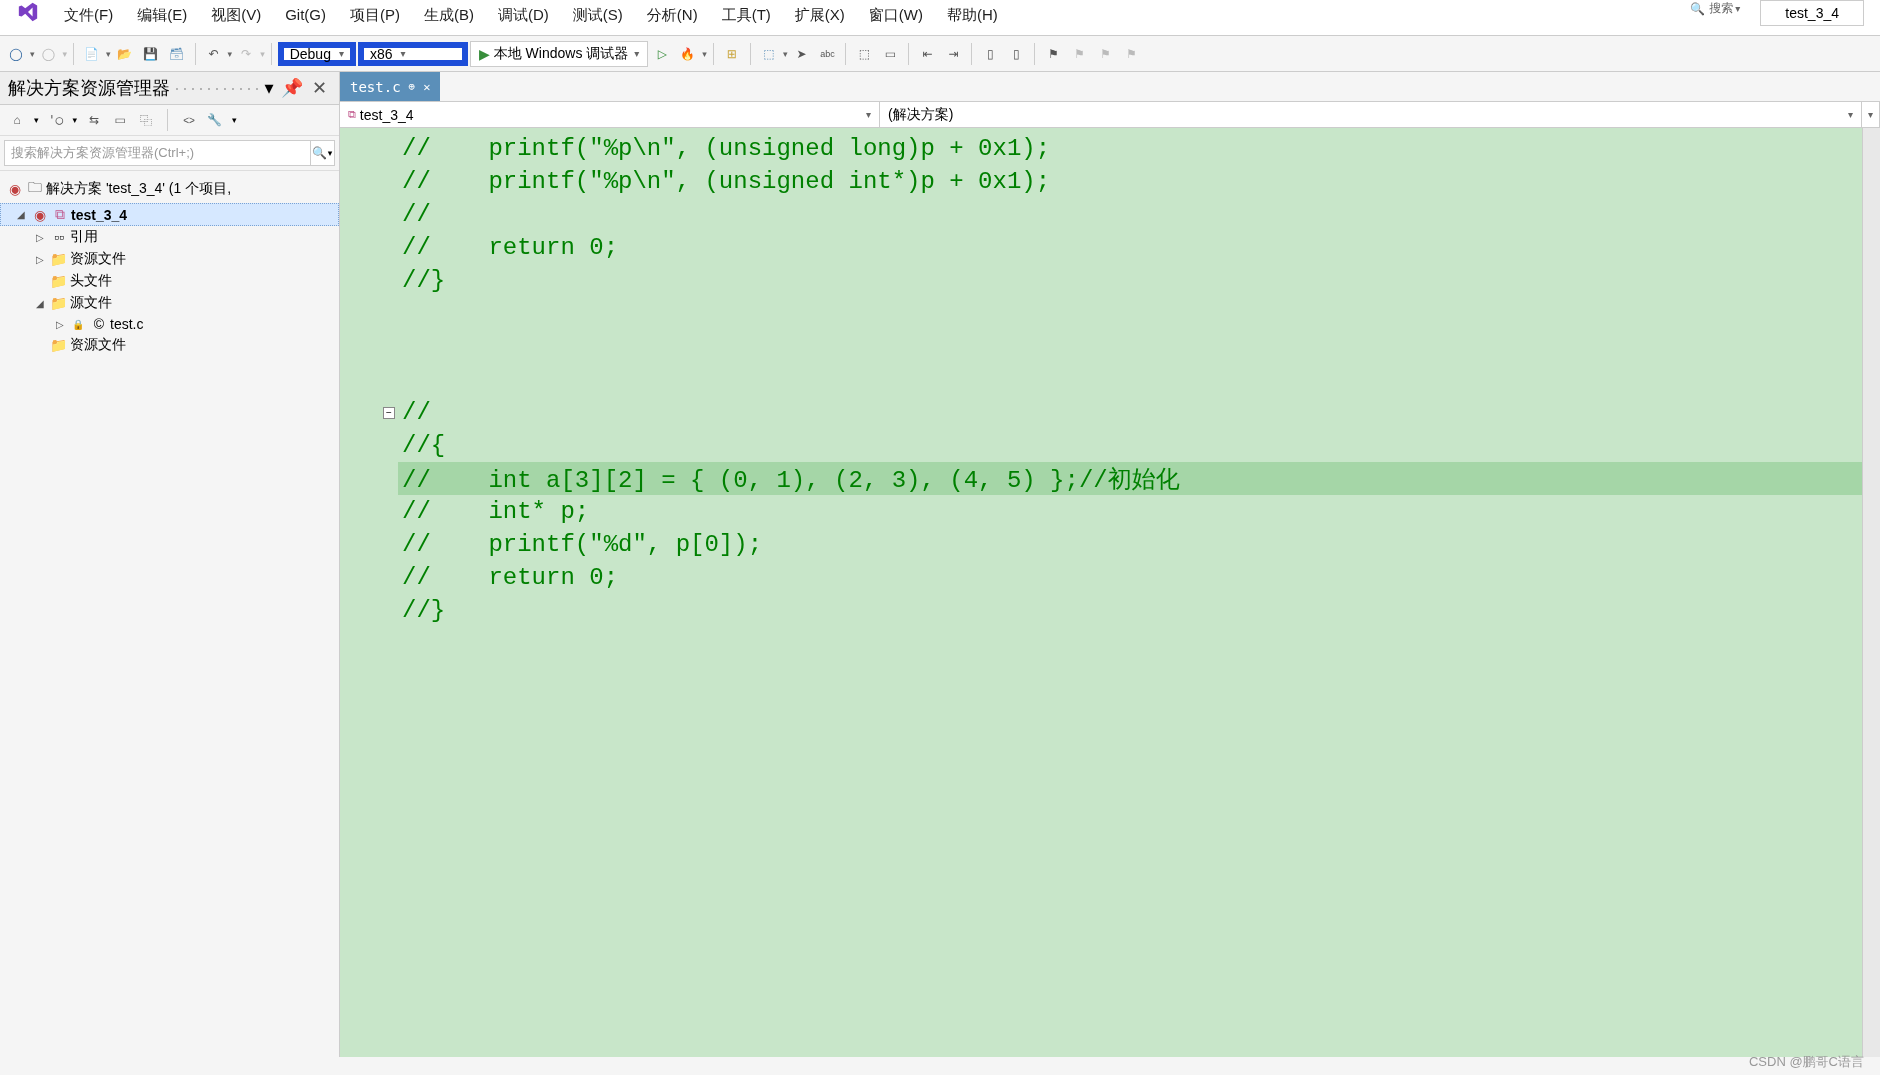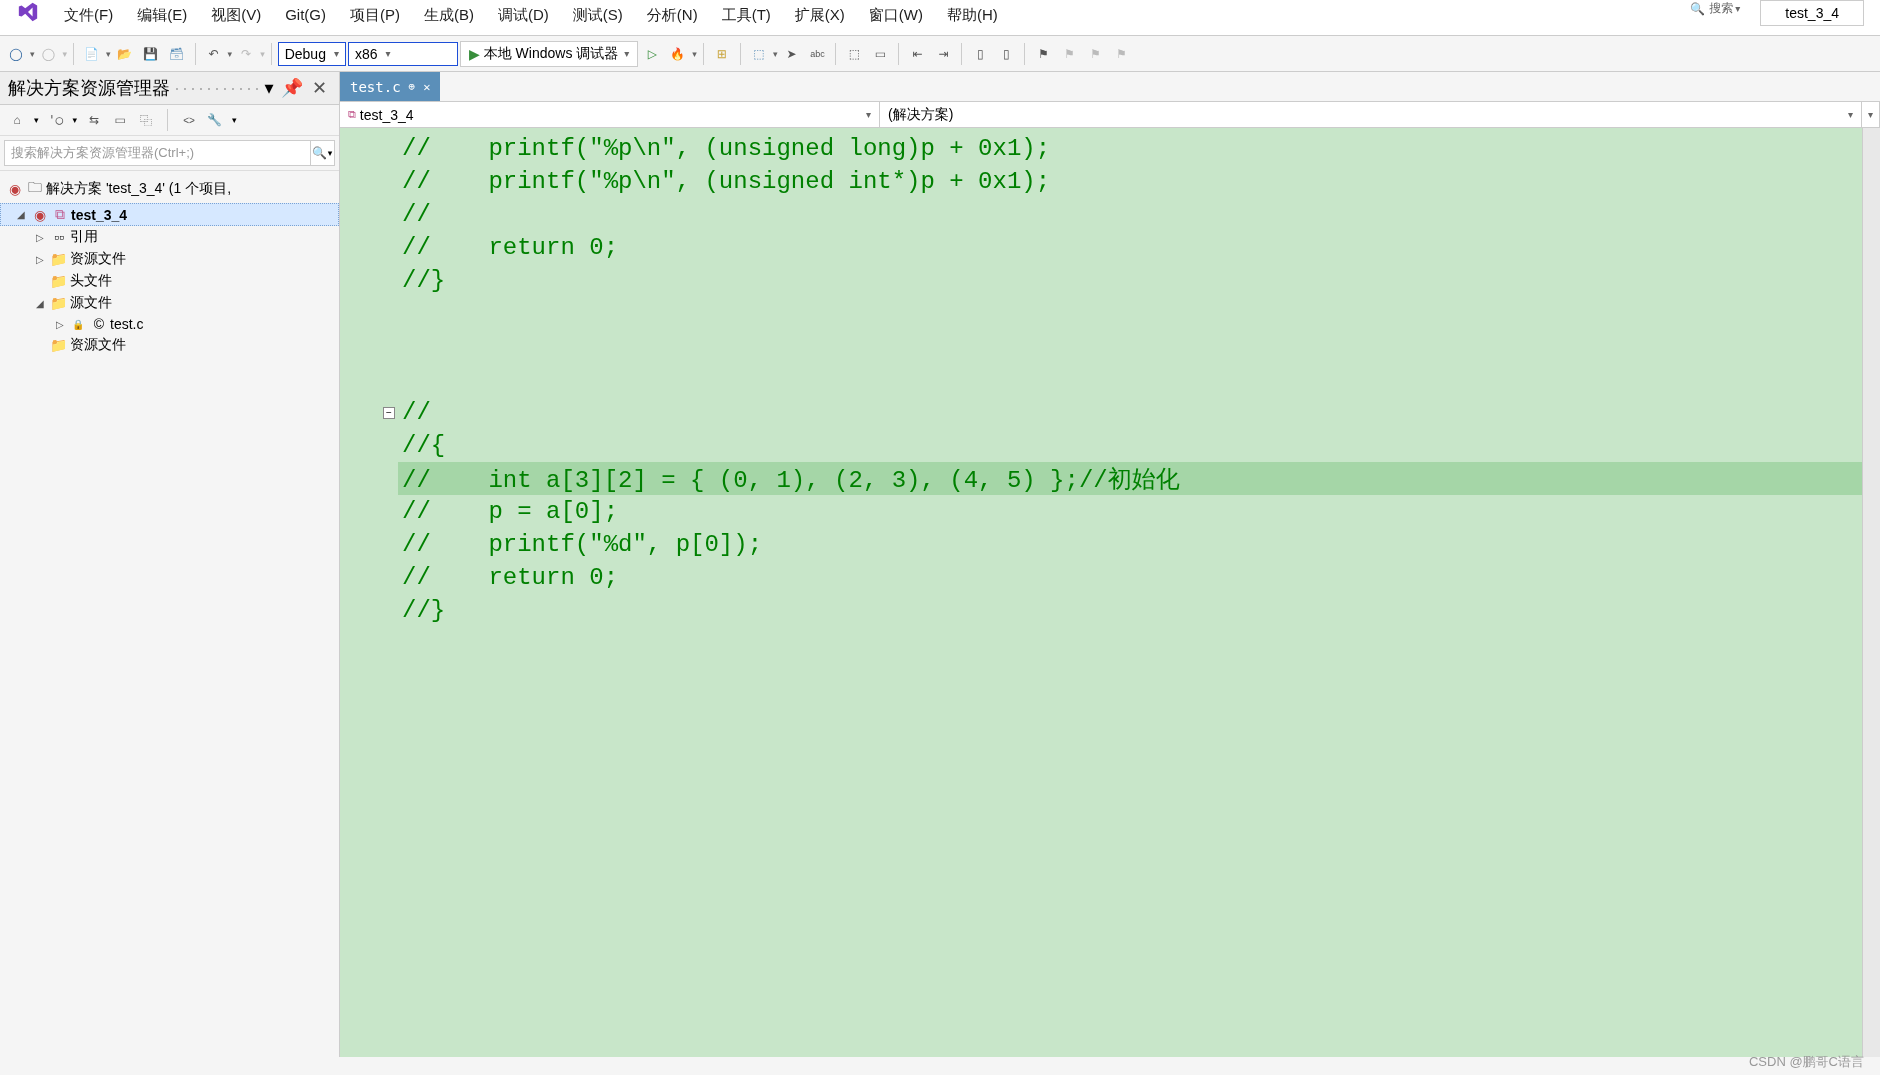--- a/index.html
+++ b/index.html
@@ -10,21 +10,21 @@
     .vs-logo { width: 24px; height: 24px; margin-right: 12px; display: flex; align-items: center; justify-content: center; }
     .menu-item { padding: 6px 12px; font-size: 15px; color: #1e1e1e; cursor: pointer; }
     .search-menu { margin-left: auto; display: flex; align-items: center; padding: 0 12px; color: #666; }
     .search-icon { margin-right: 4px; }
     .title-box { background: #fff; border: 1px solid #ccc; padding: 4px 24px; margin-left: 8px; font-size: 14px; }
     
     
     .toolbar { display: flex; align-items: center; height: 36px; background: #f5f5f5; padding: 0 4px; border-bottom: 1px solid #ccc; gap: 2px; }
     .tool-btn { display: inline-flex; align-items: center; justify-content: center; width: 24px; height: 24px; color: #555; cursor: pointer; }
     .tool-sep { width: 1px; height: 22px; background: #ccc; margin: 0 4px; }
-    .tool-dropdown { border: 1px solid #1d4ed8; background: #fff; height: 24px; padding: 0 6px; display: flex; align-items: center; font-size: 14px; }
+    .tool-dropdown { border: 6px solid #1d4ed8; background: #fff; height: 24px; padding: 0 6px; display: flex; align-items: center; font-size: 14px; }
     .tool-dropdown .caret { margin-left: 8px; font-size: 10px; color: #666; }
     .run-btn { display: flex; align-items: center; height: 26px; padding: 0 8px; border: 1px solid #ccc; background: #fff; font-size: 14px; }
     .run-btn .play { color: #388e3c; margin-right: 4px; }
     .run-small { color: #388e3c; padding: 0 4px; }
     .fire { color: #d35400; }
     .nav-arrow { color: #3a6ea5; }
     
     
     .workspace { display: flex; height: calc(100% - 72px - 18px); }
     
@@ -277,21 +277,21 @@
           <div class="code-line">//    printf("%p\n", (unsigned int*)p + 0x1);</div>
           <div class="code-line">//</div>
           <div class="code-line">//    return 0;</div>
           <div class="code-line">//}</div>
           <div class="code-line"></div>
           <div class="code-line"></div>
           <div class="code-line"></div>
           <div class="code-line">//</div>
           <div class="code-line">//{</div>
           <div class="code-line highlighted">//    int a[3][2] = { (0, 1), (2, 3), (4, 5) };//初始化</div>
-          <div class="code-line">//    p = a[0];</div>
+          <div class="code-line">//    int* p;</div>
           <div class="code-line">//    printf("%d", p[0]);</div>
           <div class="code-line">//    return 0;</div>
           <div class="code-line">//}</div>
         </div>
       <div class="scrollbar-v"></div>
     </div>
   </div>
 </div>
 
 <div class="watermark">CSDN @鹏哥C语言</div>

